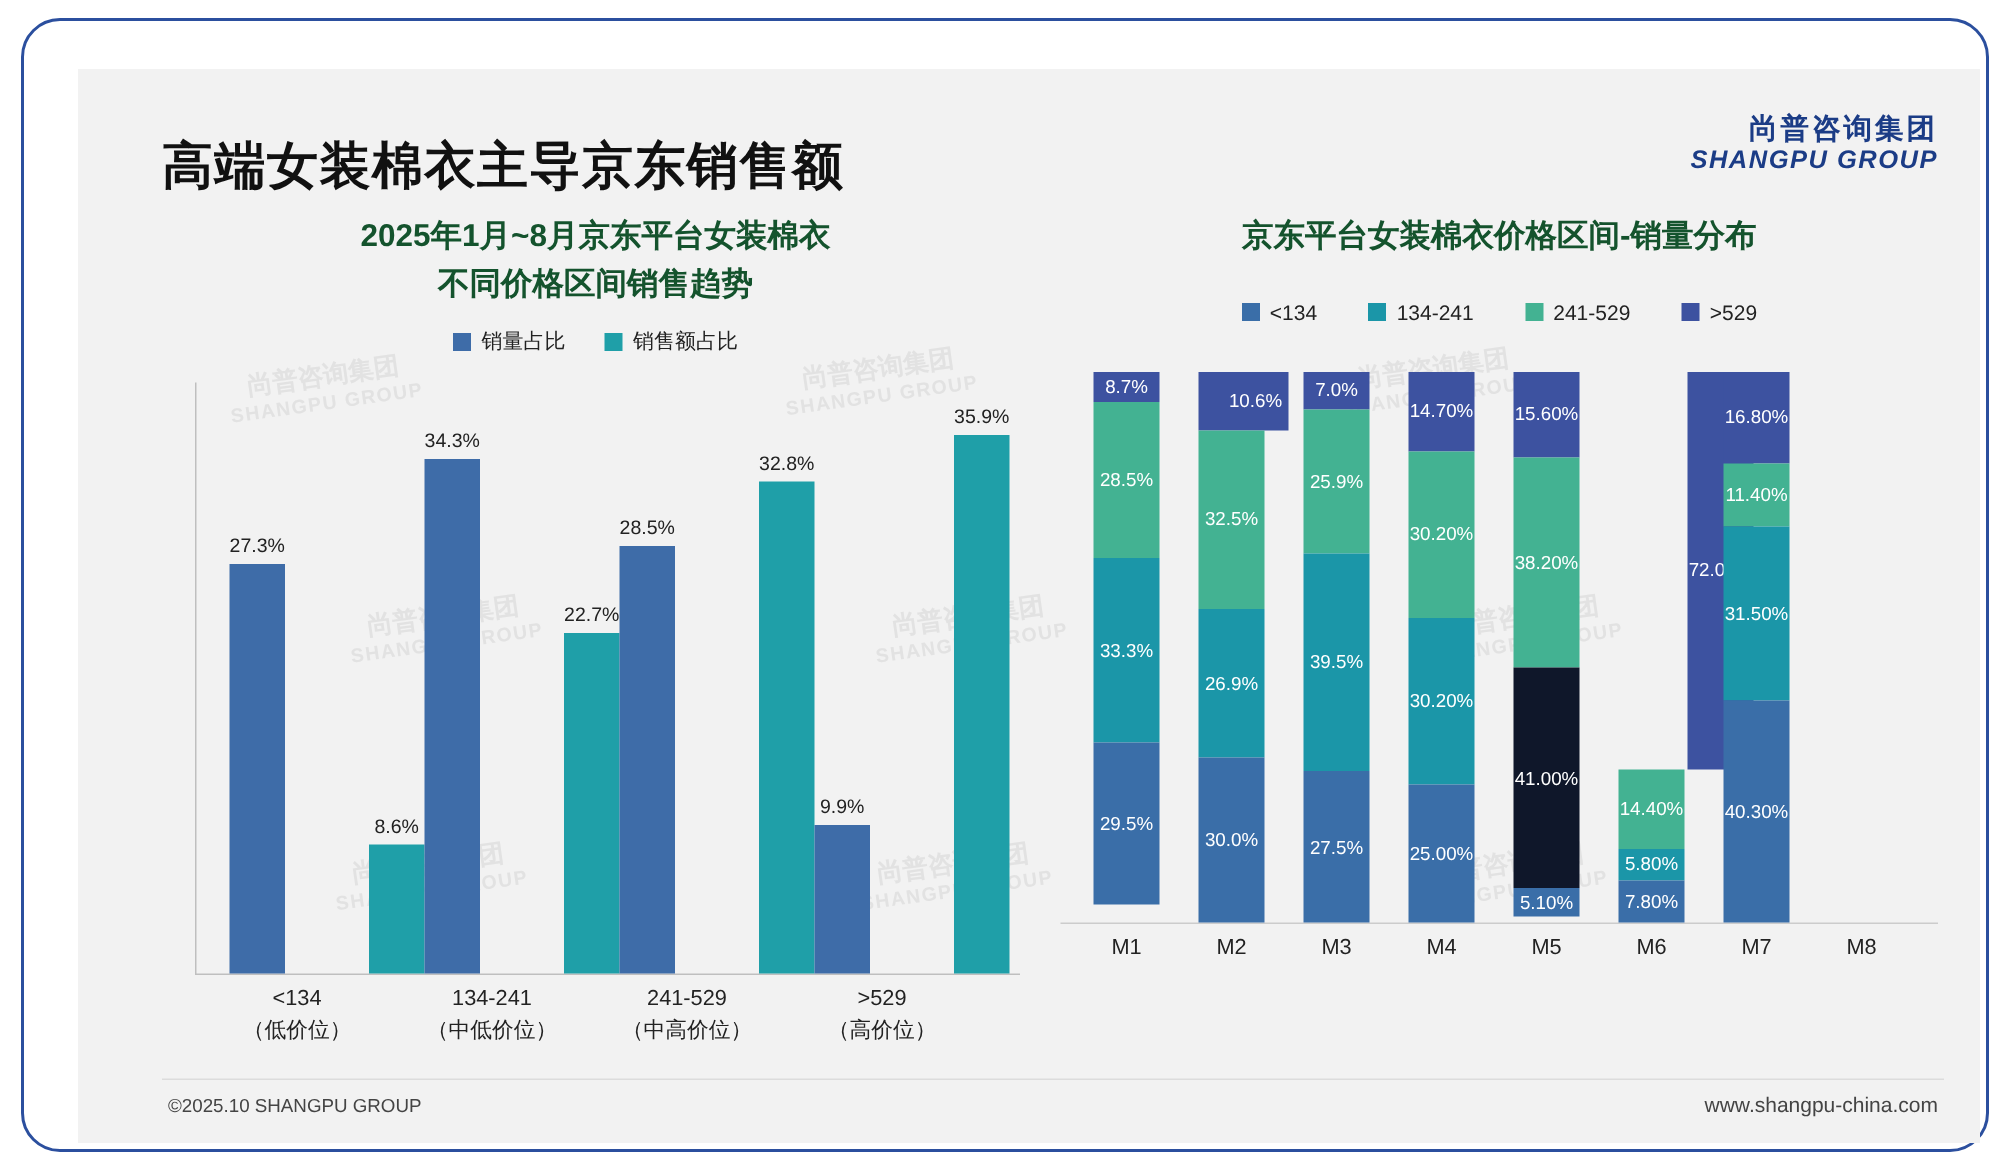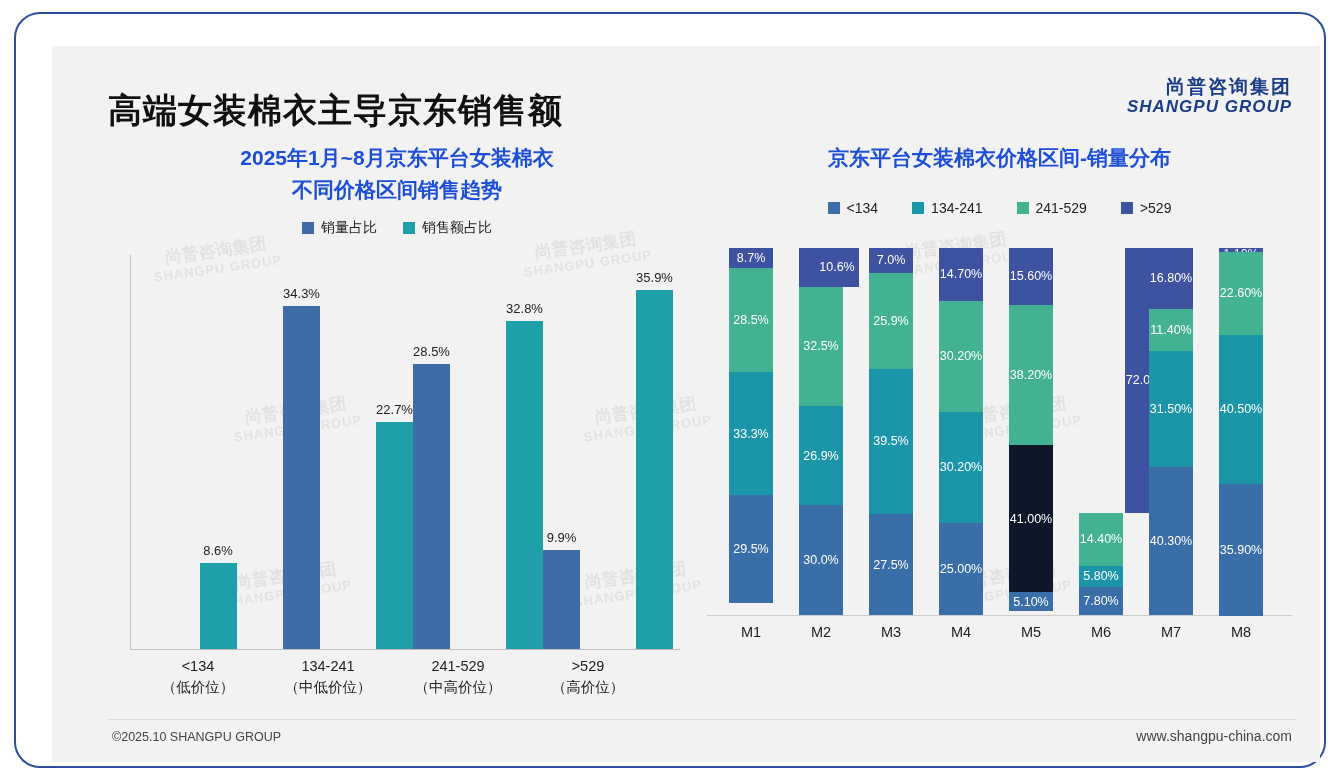--- a/index.html
+++ b/index.html
@@ -93,21 +93,21 @@
     position: absolute;
     z-index: 3;
   }
   .panel-left { left: 60px; top: 96px; width: 570px; height: 600px; }
   .panel-right { left: 655px; top: 96px; width: 585px; height: 600px; }
 
   .panel-title {
     text-align: center;
     font-size: 21px;
     font-weight: bold;
-    color: #1d4ed8;
+    color: #14532d;
     line-height: 1.5;
   }
 
   
   .legend {
     display: flex;
     justify-content: center;
     align-items: center;
     gap: 26px;
     margin-top: 14px;
@@ -327,20 +327,24 @@
             <span>销售额占比</span>
           </div>
         </div>
 
         <div class="plot-left">
           <div class="axis-vline"></div>
           <div class="axis-line"></div>
 
           <div class="group" style="left:22px;">
             <div class="bar-wrap">
+              <span class="bar-label">27.3%</span>
+              <div class="bar" style="height:273px; background:#3e6ca8;"></div>
+            </div>
+            <div class="bar-wrap">
               <span class="bar-label">8.6%</span>
               <div class="bar" style="height:86px; background:#1f9fa8;"></div>
             </div>
           </div>
 
           <div class="group" style="left:152px;">
             <div class="bar-wrap">
               <span class="bar-label">34.3%</span>
               <div class="bar" style="height:343px; background:#3e6ca8;"></div>
             </div>
@@ -523,34 +527,20 @@
               </div>
             <div class="seg" style="height:115.9px; background:#1b96a8;">
                 <span>31.50%</span>
               </div>
             <div class="seg" style="height:148.3px; background:#3a6ea8;">
                 <span>40.30%</span>
               </div>
           </div>
           <div class="xcat-r" style="left:442px;">M7</div>
 
-          <div class="stack" style="left:512px; height:368px;">
-            <div class="seg" style="height:4.0px; background:#3d52a0;">
-                <span style="position:absolute; top:-1px;">1.10%</span>
-              </div>
-            <div class="seg" style="height:83.2px; background:#43b292;">
-                <span>22.60%</span>
-              </div>
-            <div class="seg" style="height:149.0px; background:#1b96a8;">
-                <span>40.50%</span>
-              </div>
-            <div class="seg" style="height:132.1px; background:#3a6ea8;">
-                <span>35.90%</span>
-              </div>
-          </div>
           <div class="xcat-r" style="left:512px;">M8</div>
         </div>
       </div>
 
       <div class="footer-rule"></div>
       <div class="footer-left">©2025.10 SHANGPU GROUP</div>
       <div class="footer-right">www.shangpu-china.com</div>
 
     </div>
   </div>

